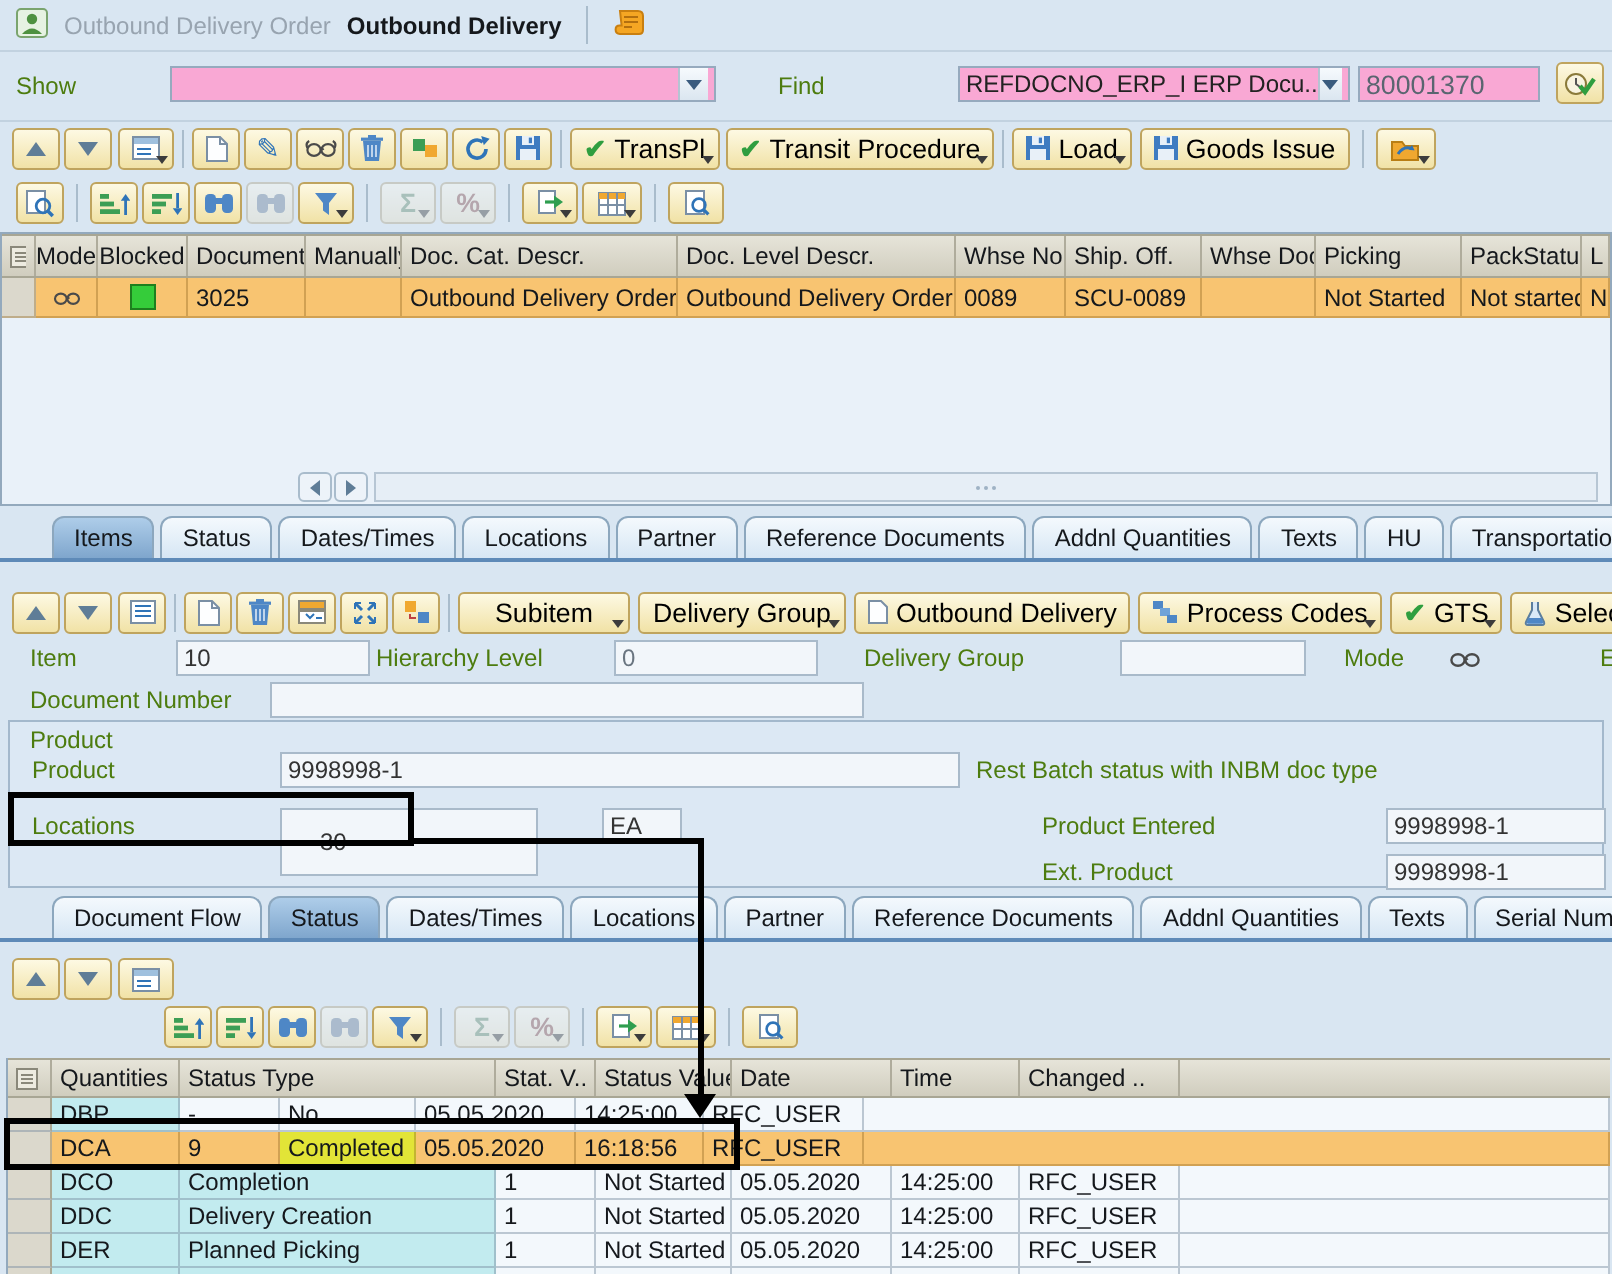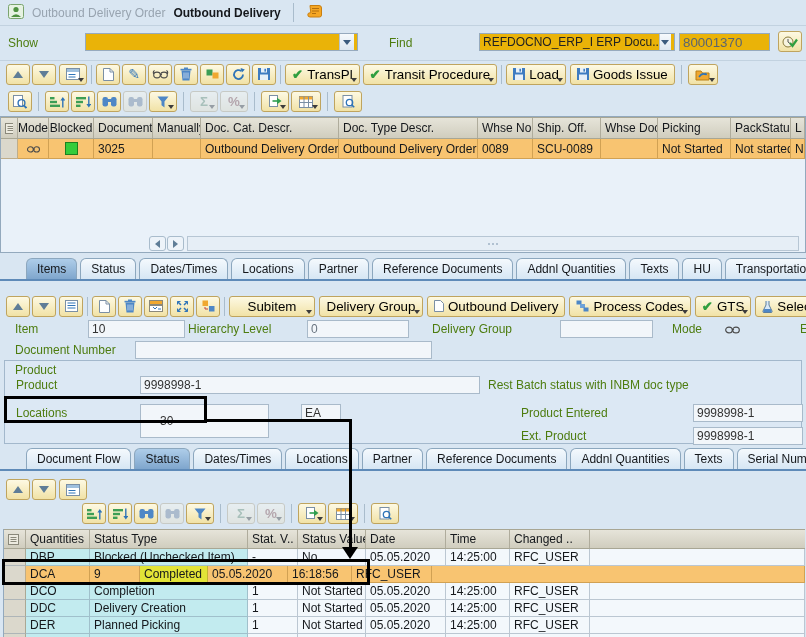--- a/index.html
+++ b/index.html
@@ -14,21 +14,21 @@
        padding:0 6px;background:linear-gradient(#FDF9E3,#F1E2A6);border:1px solid #BFA45E;
        border-radius:3px;position:relative;box-sizing:border-box;cursor:pointer;white-space:nowrap}
   .btn.ic{width:24px;padding:0}
   .btn.dis{opacity:.42;filter:grayscale(.6)}
   .corner{position:absolute;right:2px;bottom:2px;width:0;height:0;
           border-left:3px solid transparent;border-right:3px solid transparent;border-top:4px solid #3c3c3c}
   .sep{width:1px;height:19px;background:#A9BCCC;margin:0 4px}
   .tri-up{width:0;height:0;border-left:5px solid transparent;border-right:5px solid transparent;border-bottom:7px solid #5F7D97}
   .tri-dn{width:0;height:0;border-left:5px solid transparent;border-right:5px solid transparent;border-top:7px solid #5F7D97}
   
-  .field{box-sizing:border-box;height:18px;background:#eab308;border:1px solid #96AABE;
+  .field{box-sizing:border-box;height:18px;background:#f9a8d4;border:1px solid #96AABE;
          padding:0 3px;display:flex;align-items:center;color:#222;overflow:hidden}
   .dfield{background:#F2F6FA;border-color:#A9BACA;color:#333}
   .combo .arr{margin-left:auto;width:14px;align-self:stretch;display:flex;align-items:center;
               justify-content:center;border-left:1px solid #B5C4D2;background:linear-gradient(#F6FAFD,#DBE6F0)}
   .arr i{width:0;height:0;border-left:4px solid transparent;border-right:4px solid transparent;border-top:5px solid #3A5B7E}
   .lbl{color:#4d7c0f}
   
   .tabs{display:flex;align-items:flex-end;height:23px;padding-left:26px;border-bottom:2px solid #5E8AB8;box-sizing:border-box;overflow:hidden}
   .tab{height:20px;display:flex;align-items:center;padding:0 10px;margin-right:3px;
        background:linear-gradient(#F4F9FD,#D6E6F4);border:1px solid #8CA7BE;border-bottom:none;
@@ -302,21 +302,21 @@
       <svg width="11" height="11">
           <rect x="0.5" y="0.5" width="10" height="10" fill="#EDEBE0" stroke="#8A887A"></rect>
           <path d="M2.5 3.5 h6 M2.5 5.5 h6 M2.5 7.5 h6" stroke="#8A887A"></path>
         </svg>
     </div>
     <div class="th dc1">Mode</div>
     <div class="th dc2">Blocked</div>
     <div class="th dc3">Document</div>
     <div class="th dc4">Manually</div>
     <div class="th dc5">Doc. Cat. Descr.</div>
-    <div class="th dc6">Doc. Type Descr.</div>
+    <div class="th dc6">Doc. Level Descr.</div>
     <div class="th dc7">Whse No.</div>
     <div class="th dc8">Ship. Off.</div>
     <div class="th dc9">Whse Door</div>
     <div class="th dc10">Picking</div>
     <div class="th dc11">PackStatus</div>
     <div class="th dc12">L</div>
   </div>
   <div class="tr orange" style="height:20px">
     <div class="td dc0 selcell"></div>
     <div class="td dc1">
@@ -667,21 +667,20 @@
     <div class="th sc4">Status Value</div>
     <div class="th sc5">Date</div>
     <div class="th sc6">Time</div>
     <div class="th sc7">Changed ..</div>
     <div class="th sc8" style="border-right:none"></div>
   </div>
 
   <div class="tr strow">
     <div class="td sc0 selcell"></div>
     <div class="td sc1 cyan">DBP</div>
-    <div class="td sc2 cyan">Blocked (Unchecked Item)</div>
     <div class="td sc3">-</div>
     <div class="td sc4">No</div>
     <div class="td sc5">05.05.2020</div>
     <div class="td sc6">14:25:00</div>
     <div class="td sc7">RFC_USER</div>
     <div class="td sc8"></div>
   </div>
 
   <div class="tr strow orange">
     <div class="td sc0 selcell"></div>

